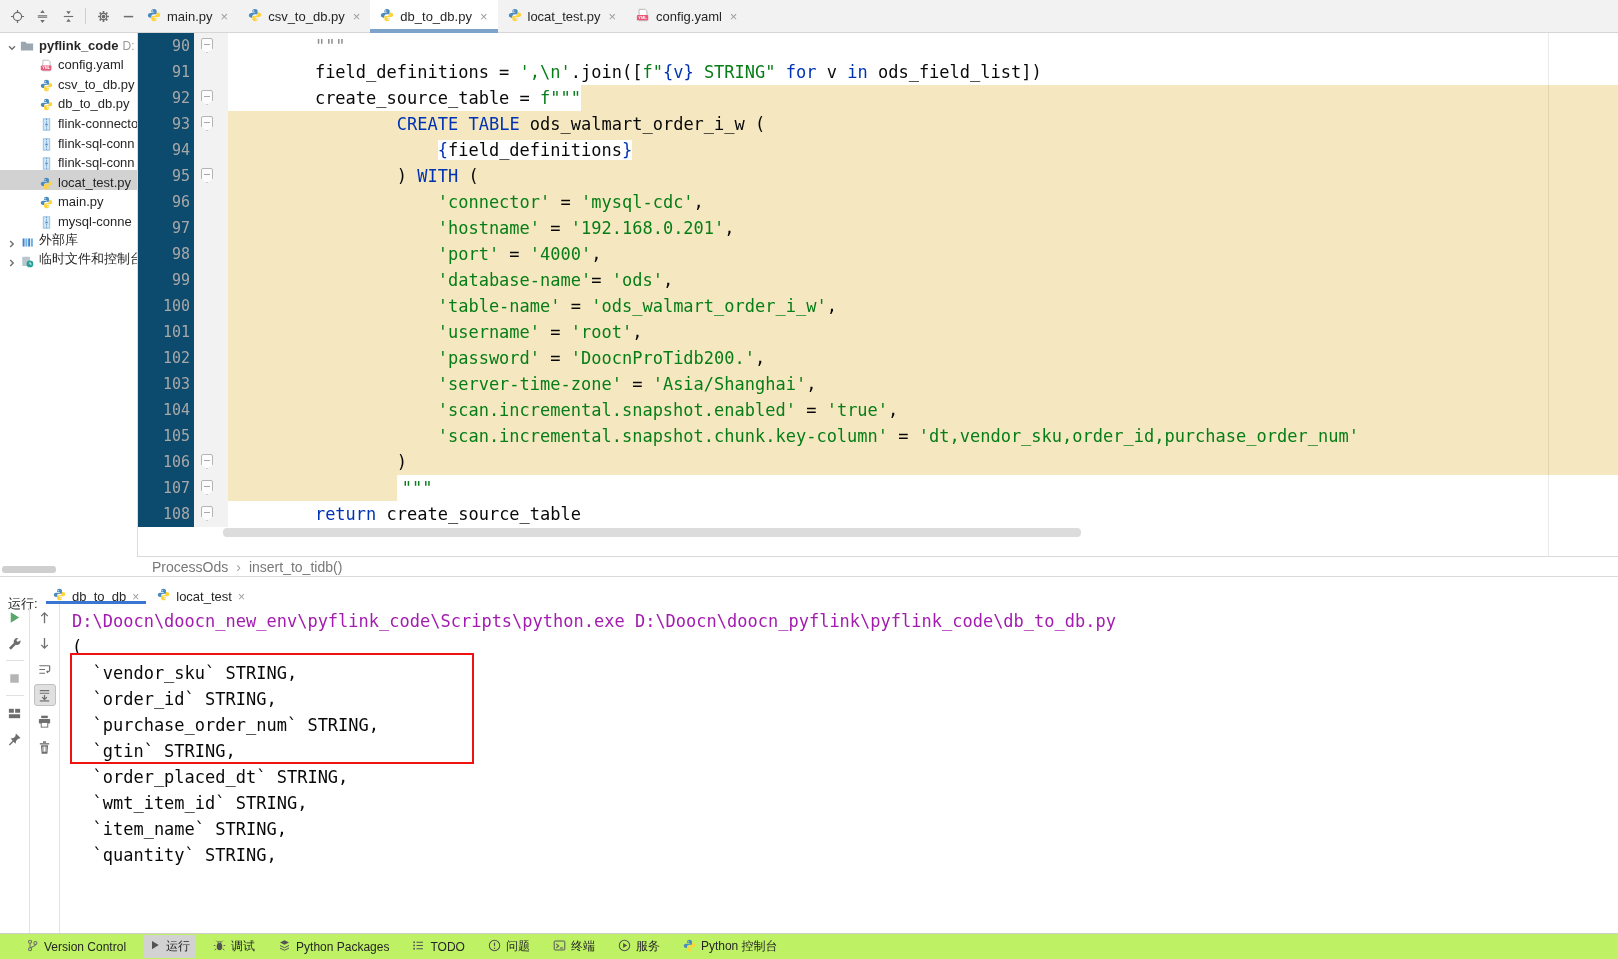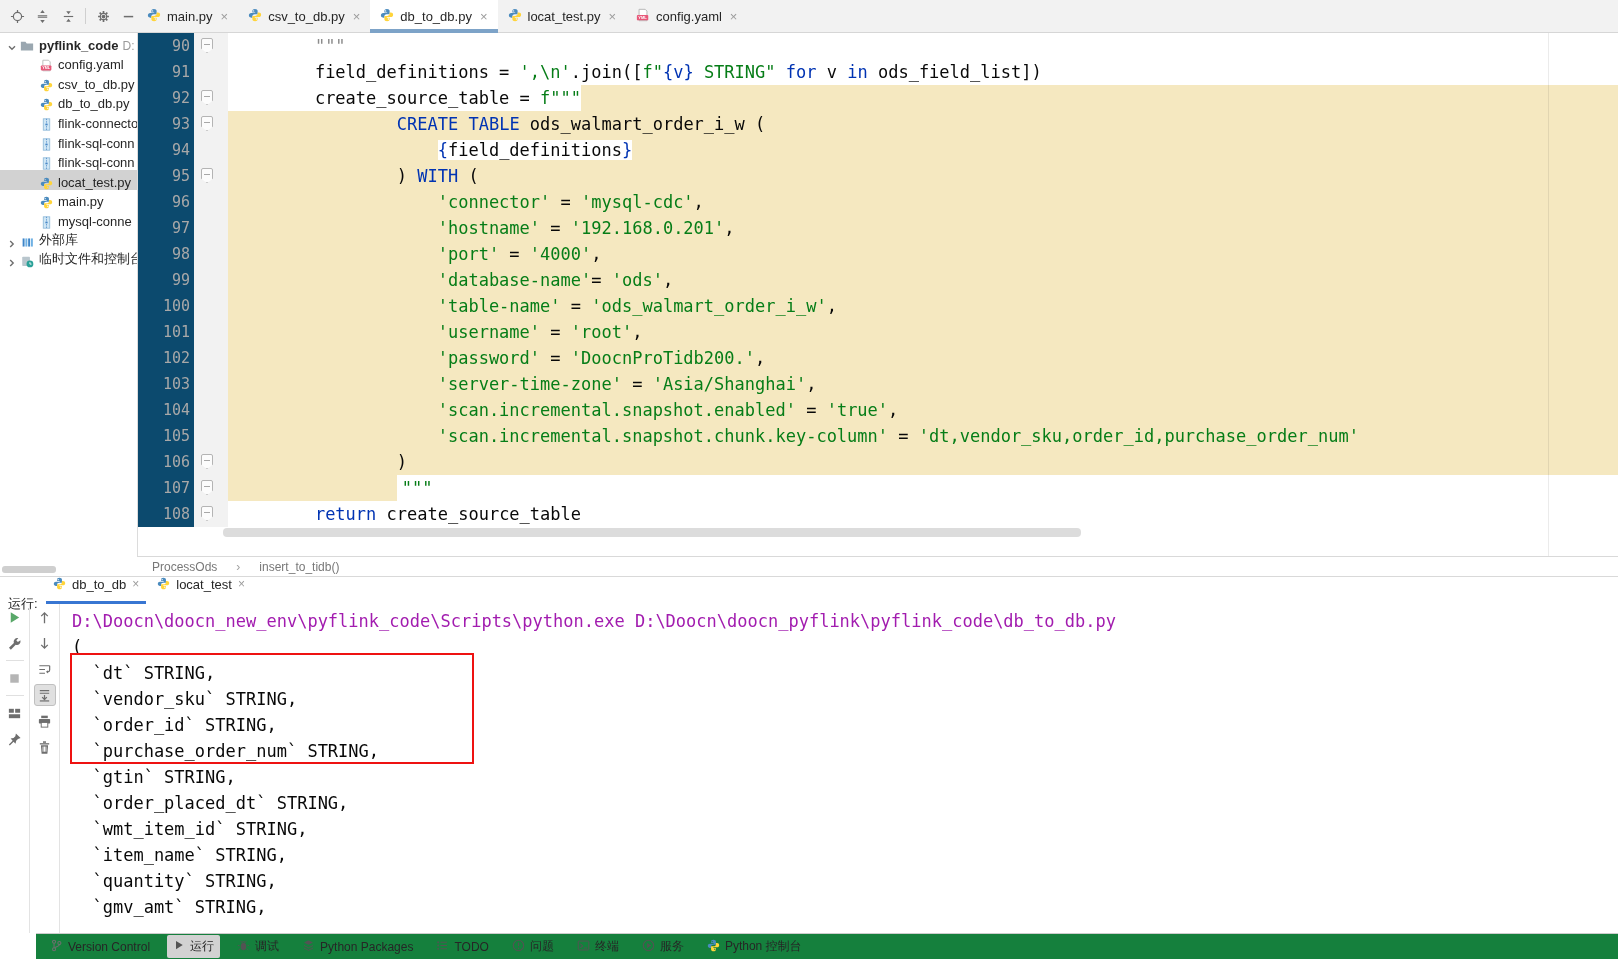--- a/index.html
+++ b/index.html
@@ -48,44 +48,44 @@
   .hlleft { flex:none; background:#f5e8c0; }
   .c-plain { color:#080808; } .c-kw { color:#0033b3; } .c-str { color:#067d17; }
   .c-doc { color:#8c8c8c; font-style:italic; } .c-brace { color:#0033b3; }
   .patch { background:#fff; }
   #margin-guide { position:absolute; left:1410px; top:0; width:1px; height:523px; background:rgba(0,0,0,.08); z-index:5; }
   #hscroll { position:absolute; left:85px; top:495px; width:858px; height:9px; background:#c9c9c9;
     opacity:.65; border-radius:4px; z-index:6; }
 
   
   #breadcrumbs { position:absolute; left:137px; top:556px; right:0; height:20px; background:#fff;
-    border-top:1px solid #d9d9d9; display:flex; align-items:center; gap:19px; padding-left:15px;
-    font-size:12px; color:#787878; }
+    border-top:1px solid #d9d9d9; display:flex; align-items:center; gap:8px; padding-left:15px;
+    font-size:14px; color:#787878; }
 
   
   #run-panel { position:absolute; left:0; top:576px; right:0; height:357px; background:#fff; border-top:1px solid #d9d9d9; }
   #run-header { position:absolute; left:0; top:0; right:0; height:27px; }
   #run-label { position:absolute; left:8px; top:6px; font-size:13px; color:#262626;margin-top:12px; }
   #run-tabs { position:absolute; left:44px; top:0; display:flex; height:27px; }
-  .rtab { display:flex; align-items:flex-start; gap:6px; padding:0 9px; font-size:13px; position:relative; }
+  .rtab { display:flex; align-items:flex-end; gap:6px; padding:0 9px; font-size:13px; position:relative; }
   .rtab .close { color:#9c9c9c; font-size:12px; }
   .rtab.active::after { content:""; position:absolute; left:2px; right:2px; bottom:0; height:3px; background:#3876d2; }
   #run-col1 { position:absolute; left:0; top:27px; bottom:0; width:30px; border-right:1px solid #e3e3e3; }
   #run-col2 { position:absolute; left:30px; top:27px; bottom:0; width:30px; border-right:1px solid #e3e3e3; }
   .ticon { width:29px; height:26px; display:flex; align-items:center; justify-content:center; }
   .ticon.sel { width:22px; height:22px; margin:2px auto; background:#e0e0e0; border:1px solid #c0c0c0; border-radius:3px; }
   .tsep2 { width:18px; height:1px; background:#e0e0e0; margin:4px auto; }
   #console { position:absolute; left:60px; top:27px; right:0; bottom:0; background:#fff; overflow:hidden; padding:4px 0 0 12px; }
   .cline { white-space:pre; font:17px/26px "DejaVu Sans Mono",monospace; color:#080808; }
   .cline.path { color:#a21caf; }
   #red-box { position:absolute; left:10px; top:49px; width:404px; height:111px; border:2px solid #ee1211; z-index:3; }
 
   
-  #status-bar { position:absolute; left:0; bottom:0; right:0; height:26px; background:#15803d;
-    border-top:1px solid #cdcdcd; display:flex; align-items:center; padding-left:8px; gap:11px;margin-left:36px; }
+  #status-bar { position:absolute; left:0; bottom:0; right:0; height:26px; background:#bef264;
+    border-top:1px solid #cdcdcd; display:flex; align-items:center; padding-left:20px; gap:11px; }
   .sitem { display:flex; align-items:center; gap:5px; font-size:12px; color:#262626; padding:3px 6px; border-radius:2px; }
   .sitem.selected { background:#d2d2d2; }
 </style>
 </head>
 <body>
 
 <div id="app">
   <div id="left-tools">
       <span class="ibtn">
         <svg width="15" height="15" viewBox="0 0 16 16">
@@ -562,30 +562,28 @@
             <rect x="3" y="3.4" width="10" height="1.4" fill="#6e6e6e"></rect>
             <path fill="#6e6e6e" d="M4.2 5.6h7.6l-.7 9H4.9z"></path>
             <path stroke="#fff" d="M6.5 7v5.5M8 7v5.5M9.5 7v5.5"></path>
           </svg>
         </div>
       </div>
     <div id="console">
       <div id="console-lines">
           <div class="cline path">D:\Doocn\doocn_new_env\pyflink_code\Scripts\python.exe D:\Doocn\doocn_pyflink\pyflink_code\db_to_db.py</div>
           <div class="cline">(</div>
-          <div class="cline">  `dt` STRING,</div>
           <div class="cline">  `vendor_sku` STRING,</div>
           <div class="cline">  `order_id` STRING,</div>
           <div class="cline">  `purchase_order_num` STRING,</div>
           <div class="cline">  `gtin` STRING,</div>
           <div class="cline">  `order_placed_dt` STRING,</div>
           <div class="cline">  `wmt_item_id` STRING,</div>
           <div class="cline">  `item_name` STRING,</div>
           <div class="cline">  `quantity` STRING,</div>
-          <div class="cline">  `gmv_amt` STRING,</div>
         </div>
       <div id="red-box"></div>
     </div>
   </div>
 
   <div id="status-bar">
       <div class="sitem">
         <span><svg width="13" height="13" viewBox="0 0 16 16">
             <circle cx="5" cy="3.4" r="1.9" stroke="#6e6e6e" stroke-width="1.3" fill="none"></circle>
             <circle cx="5" cy="12.6" r="1.9" stroke="#6e6e6e" stroke-width="1.3" fill="none"></circle>

